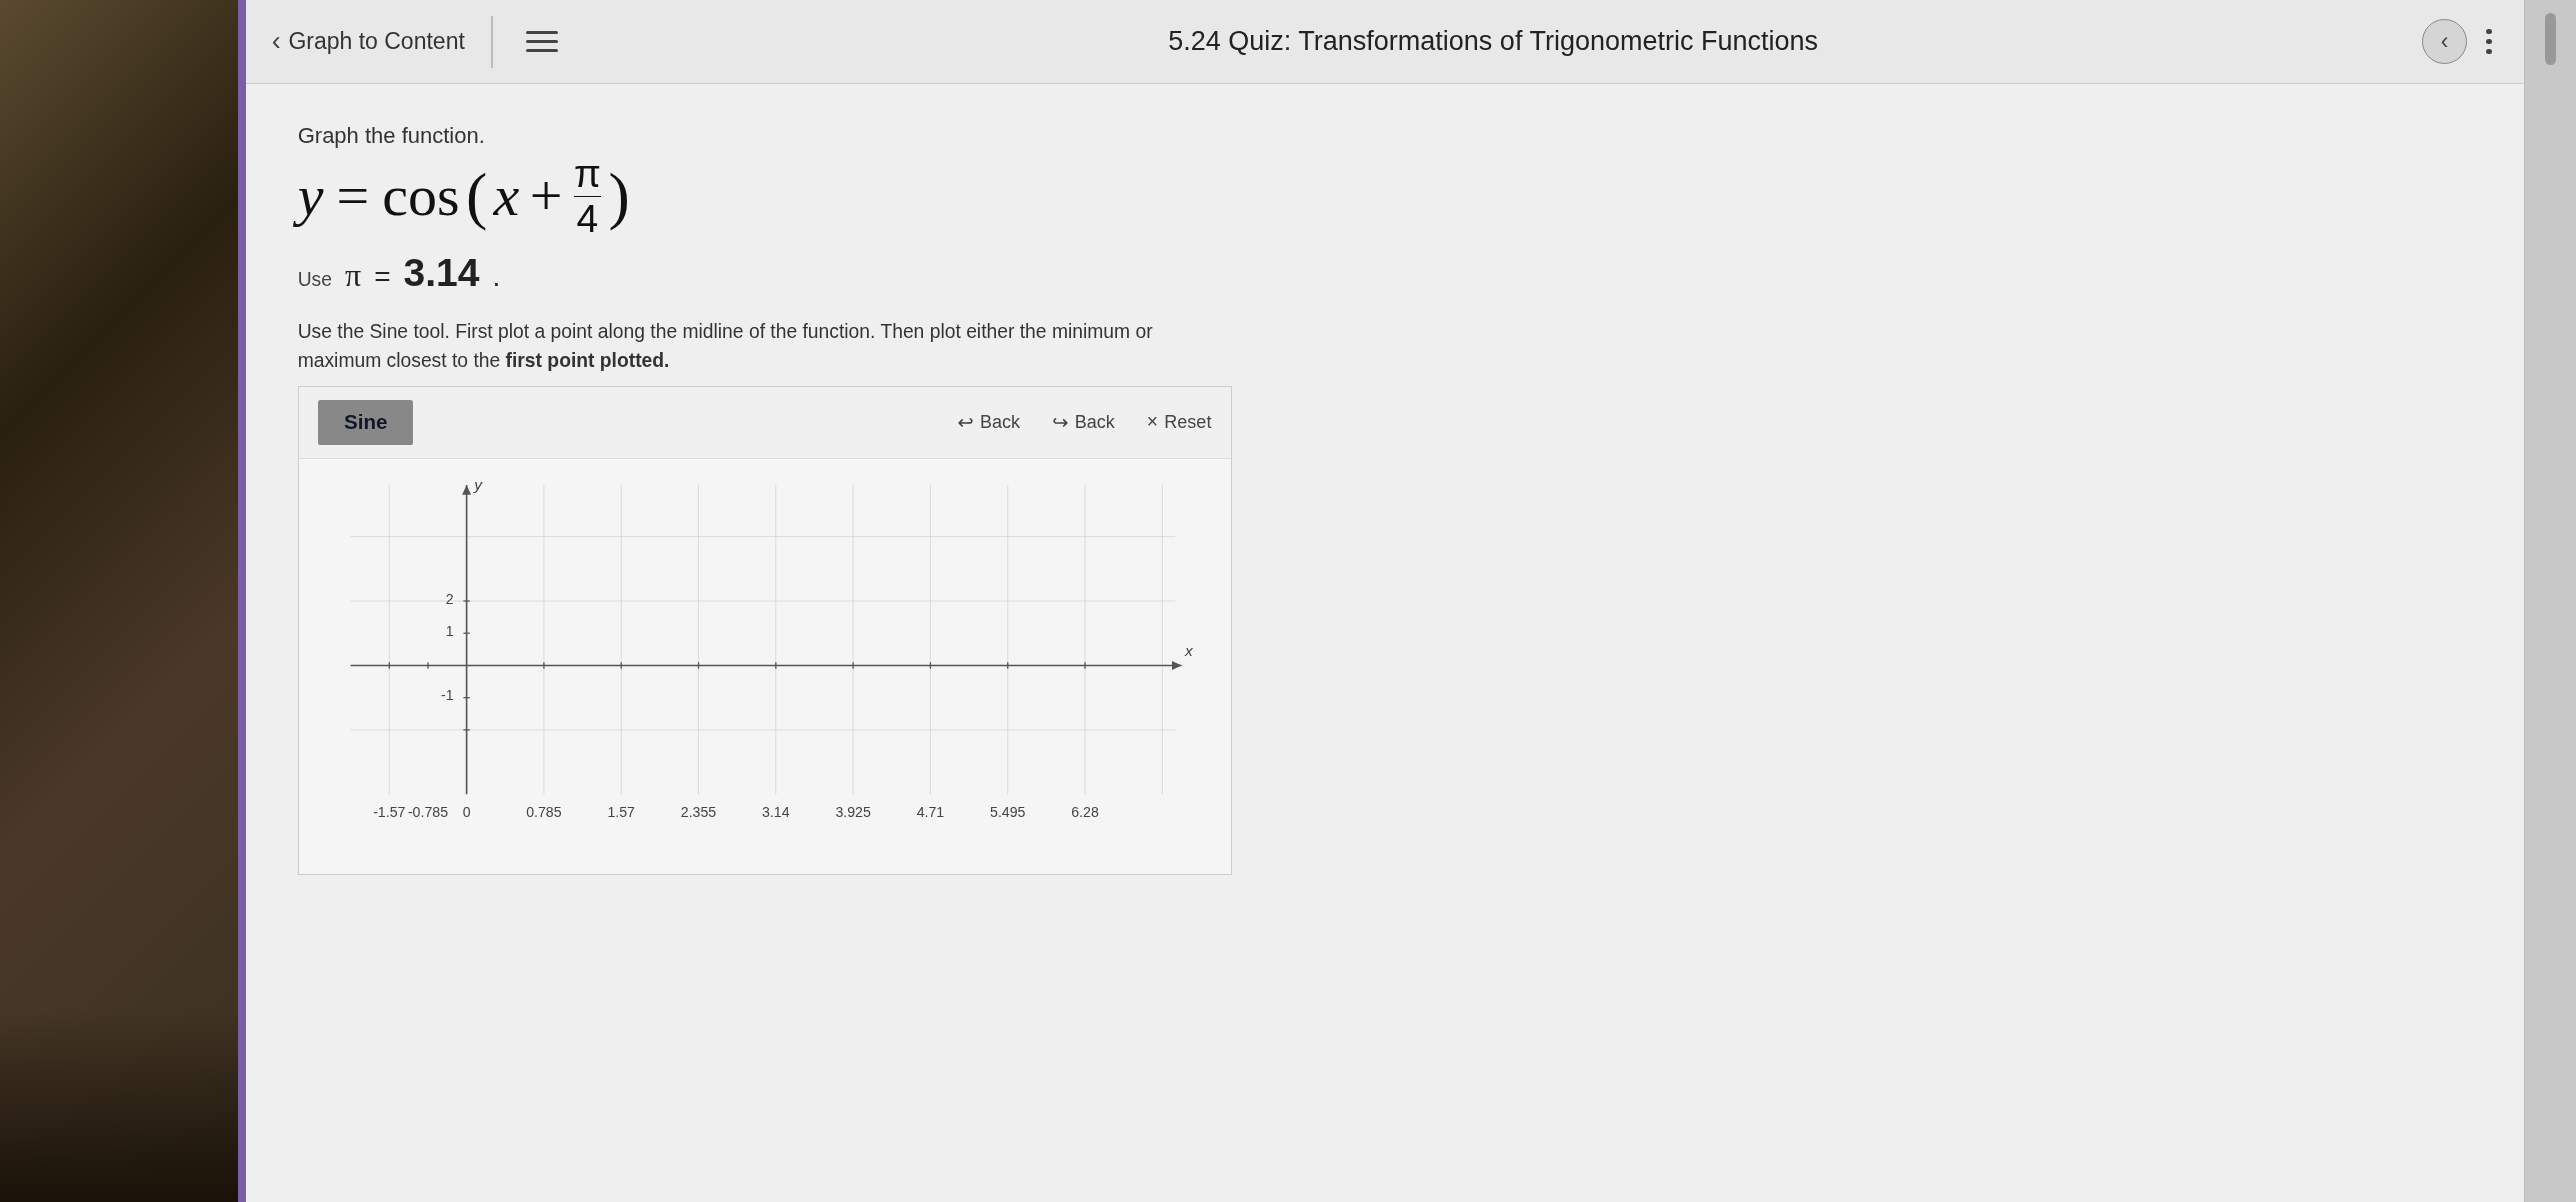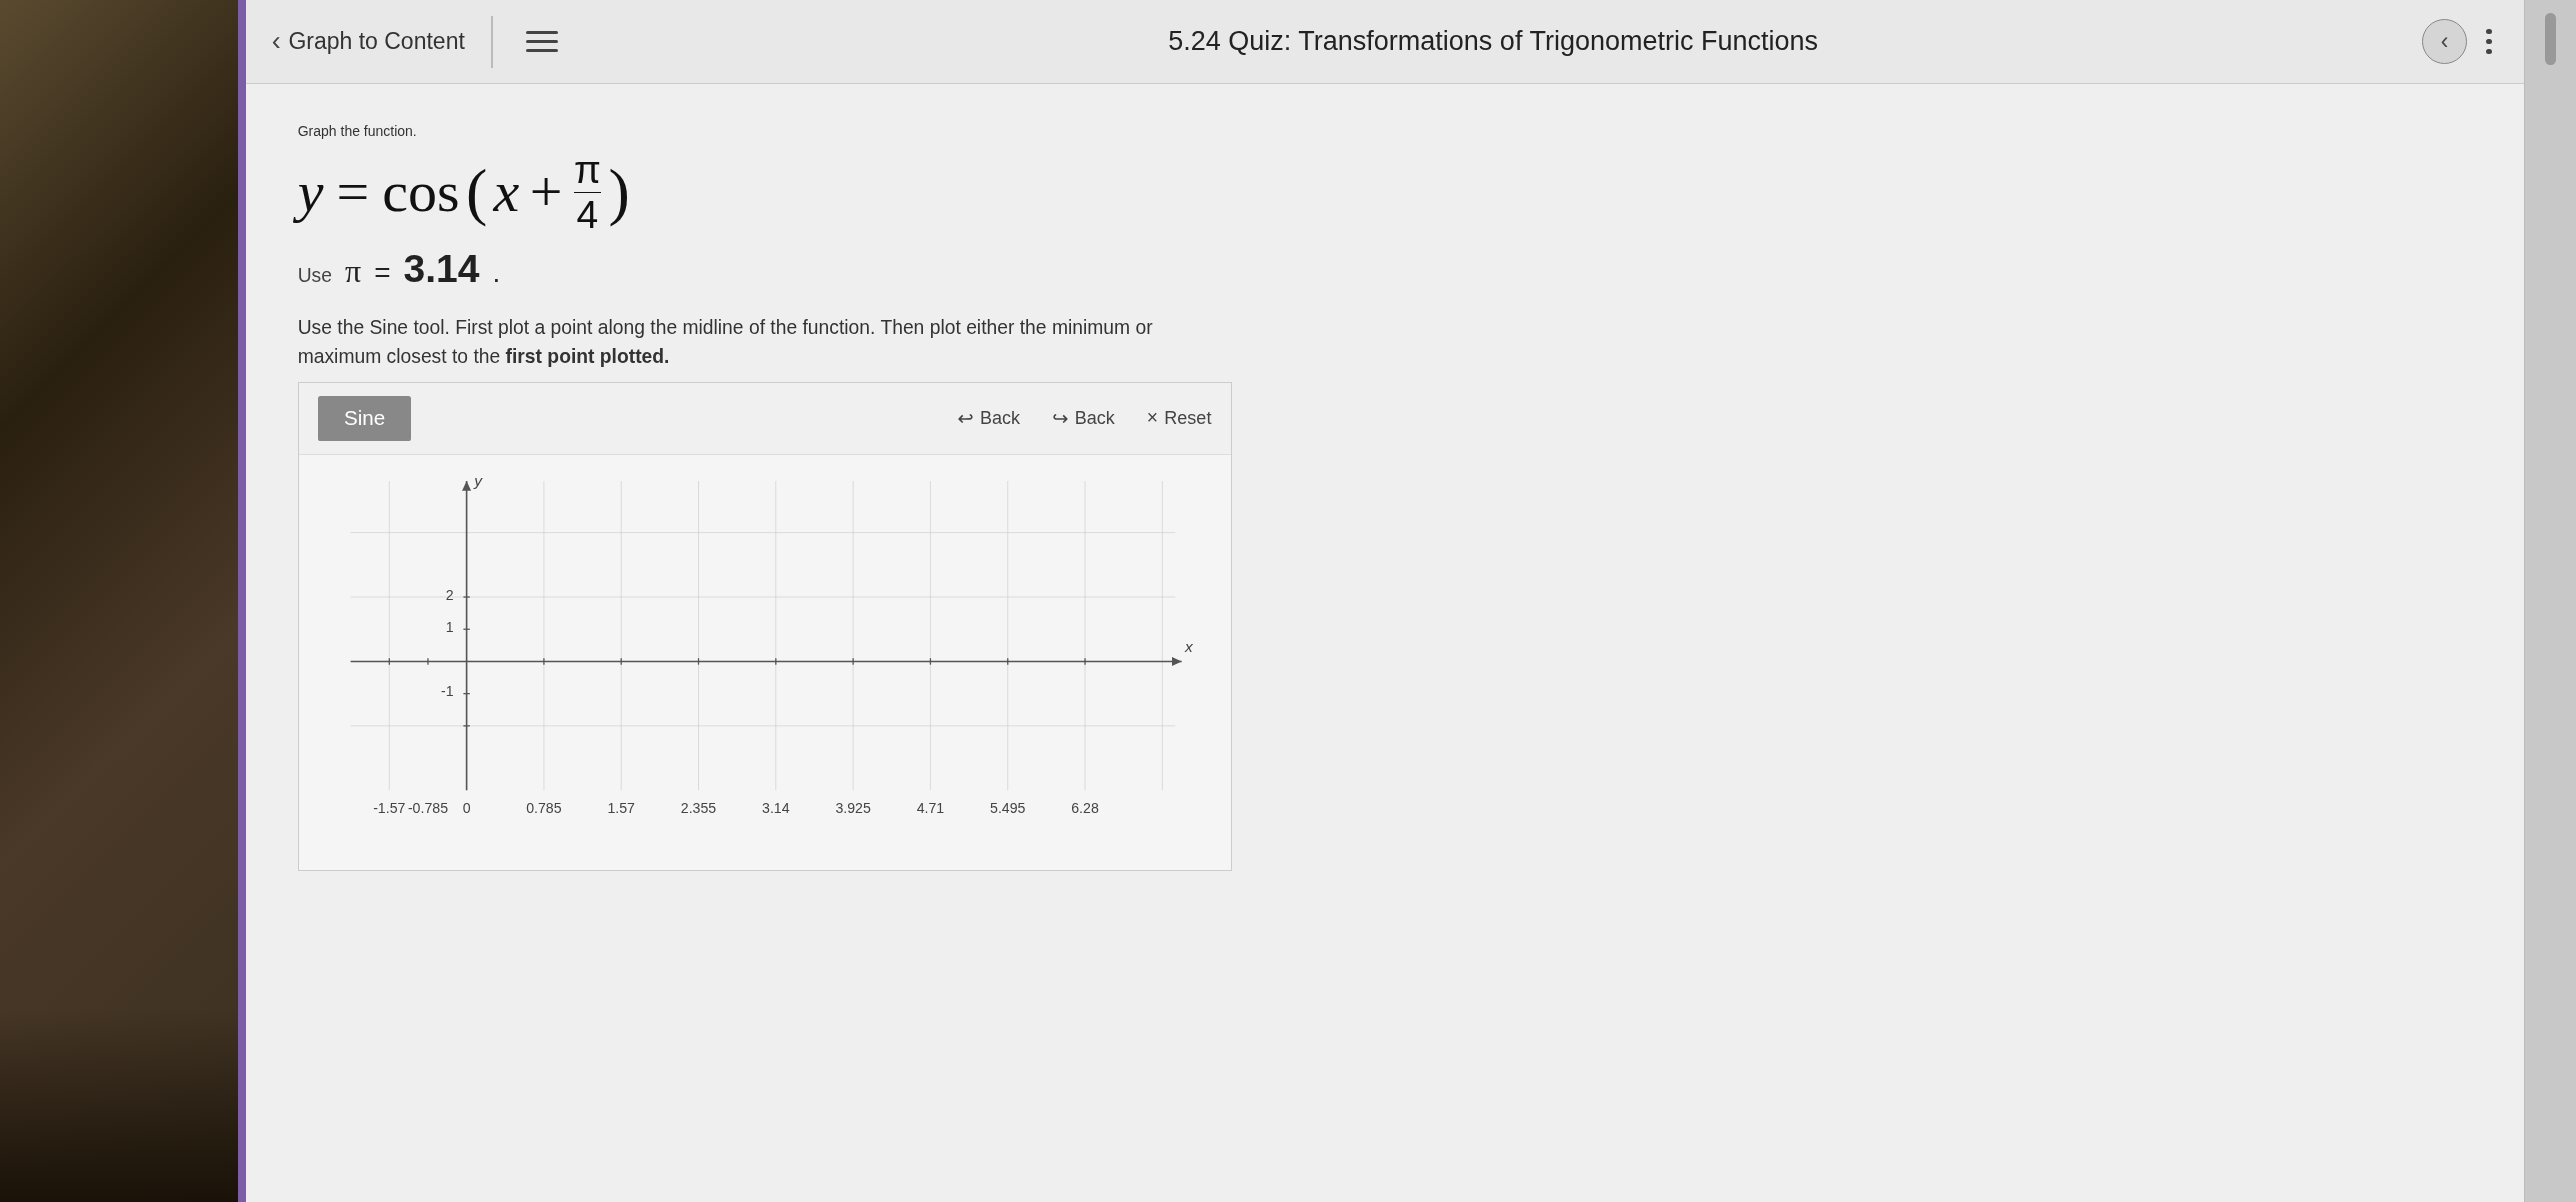--- a/index.html
+++ b/index.html
@@ -136,23 +136,23 @@
 
     
     .content-area {
       flex: 1;
       padding: 39px 52px;
       background: #efefef;
       overflow: auto;
     }
 
     .question-label {
-      font-size: 14px;
+      font-size: 22px;
       color: #333;
-      margin-bottom: 11px;
+      margin-bottom: 5px;
     }
 
     .function-display {
       font-size: 58px;
       color: #111;
       margin-bottom: 13px;
       display: flex;
       align-items: center;
       gap: 0;
       line-height: 1.2;
@@ -199,27 +199,27 @@
       display: flex;
       align-items: center;
       padding: 13px 19.3px;
       background: #f0f0f0;
       border-bottom: 0.6px solid #ddd;
       gap: 26px;
     }
 
     .sine-btn {
       background: #888;
-      color: #ffffff;
+      color: #0f172a;
       border: none;
       padding: 10.3px 26px;
       font-size: 20.6px;
       cursor: pointer;
       border-radius: 2.6px;
-      font-weight: 400;
+      font-weight: 700;
     }
 
     .toolbar-spacer { flex: 1; }
 
     .toolbar-actions {
       display: flex;
       align-items: center;
       gap: 32px;
     }
     .action-btn {

